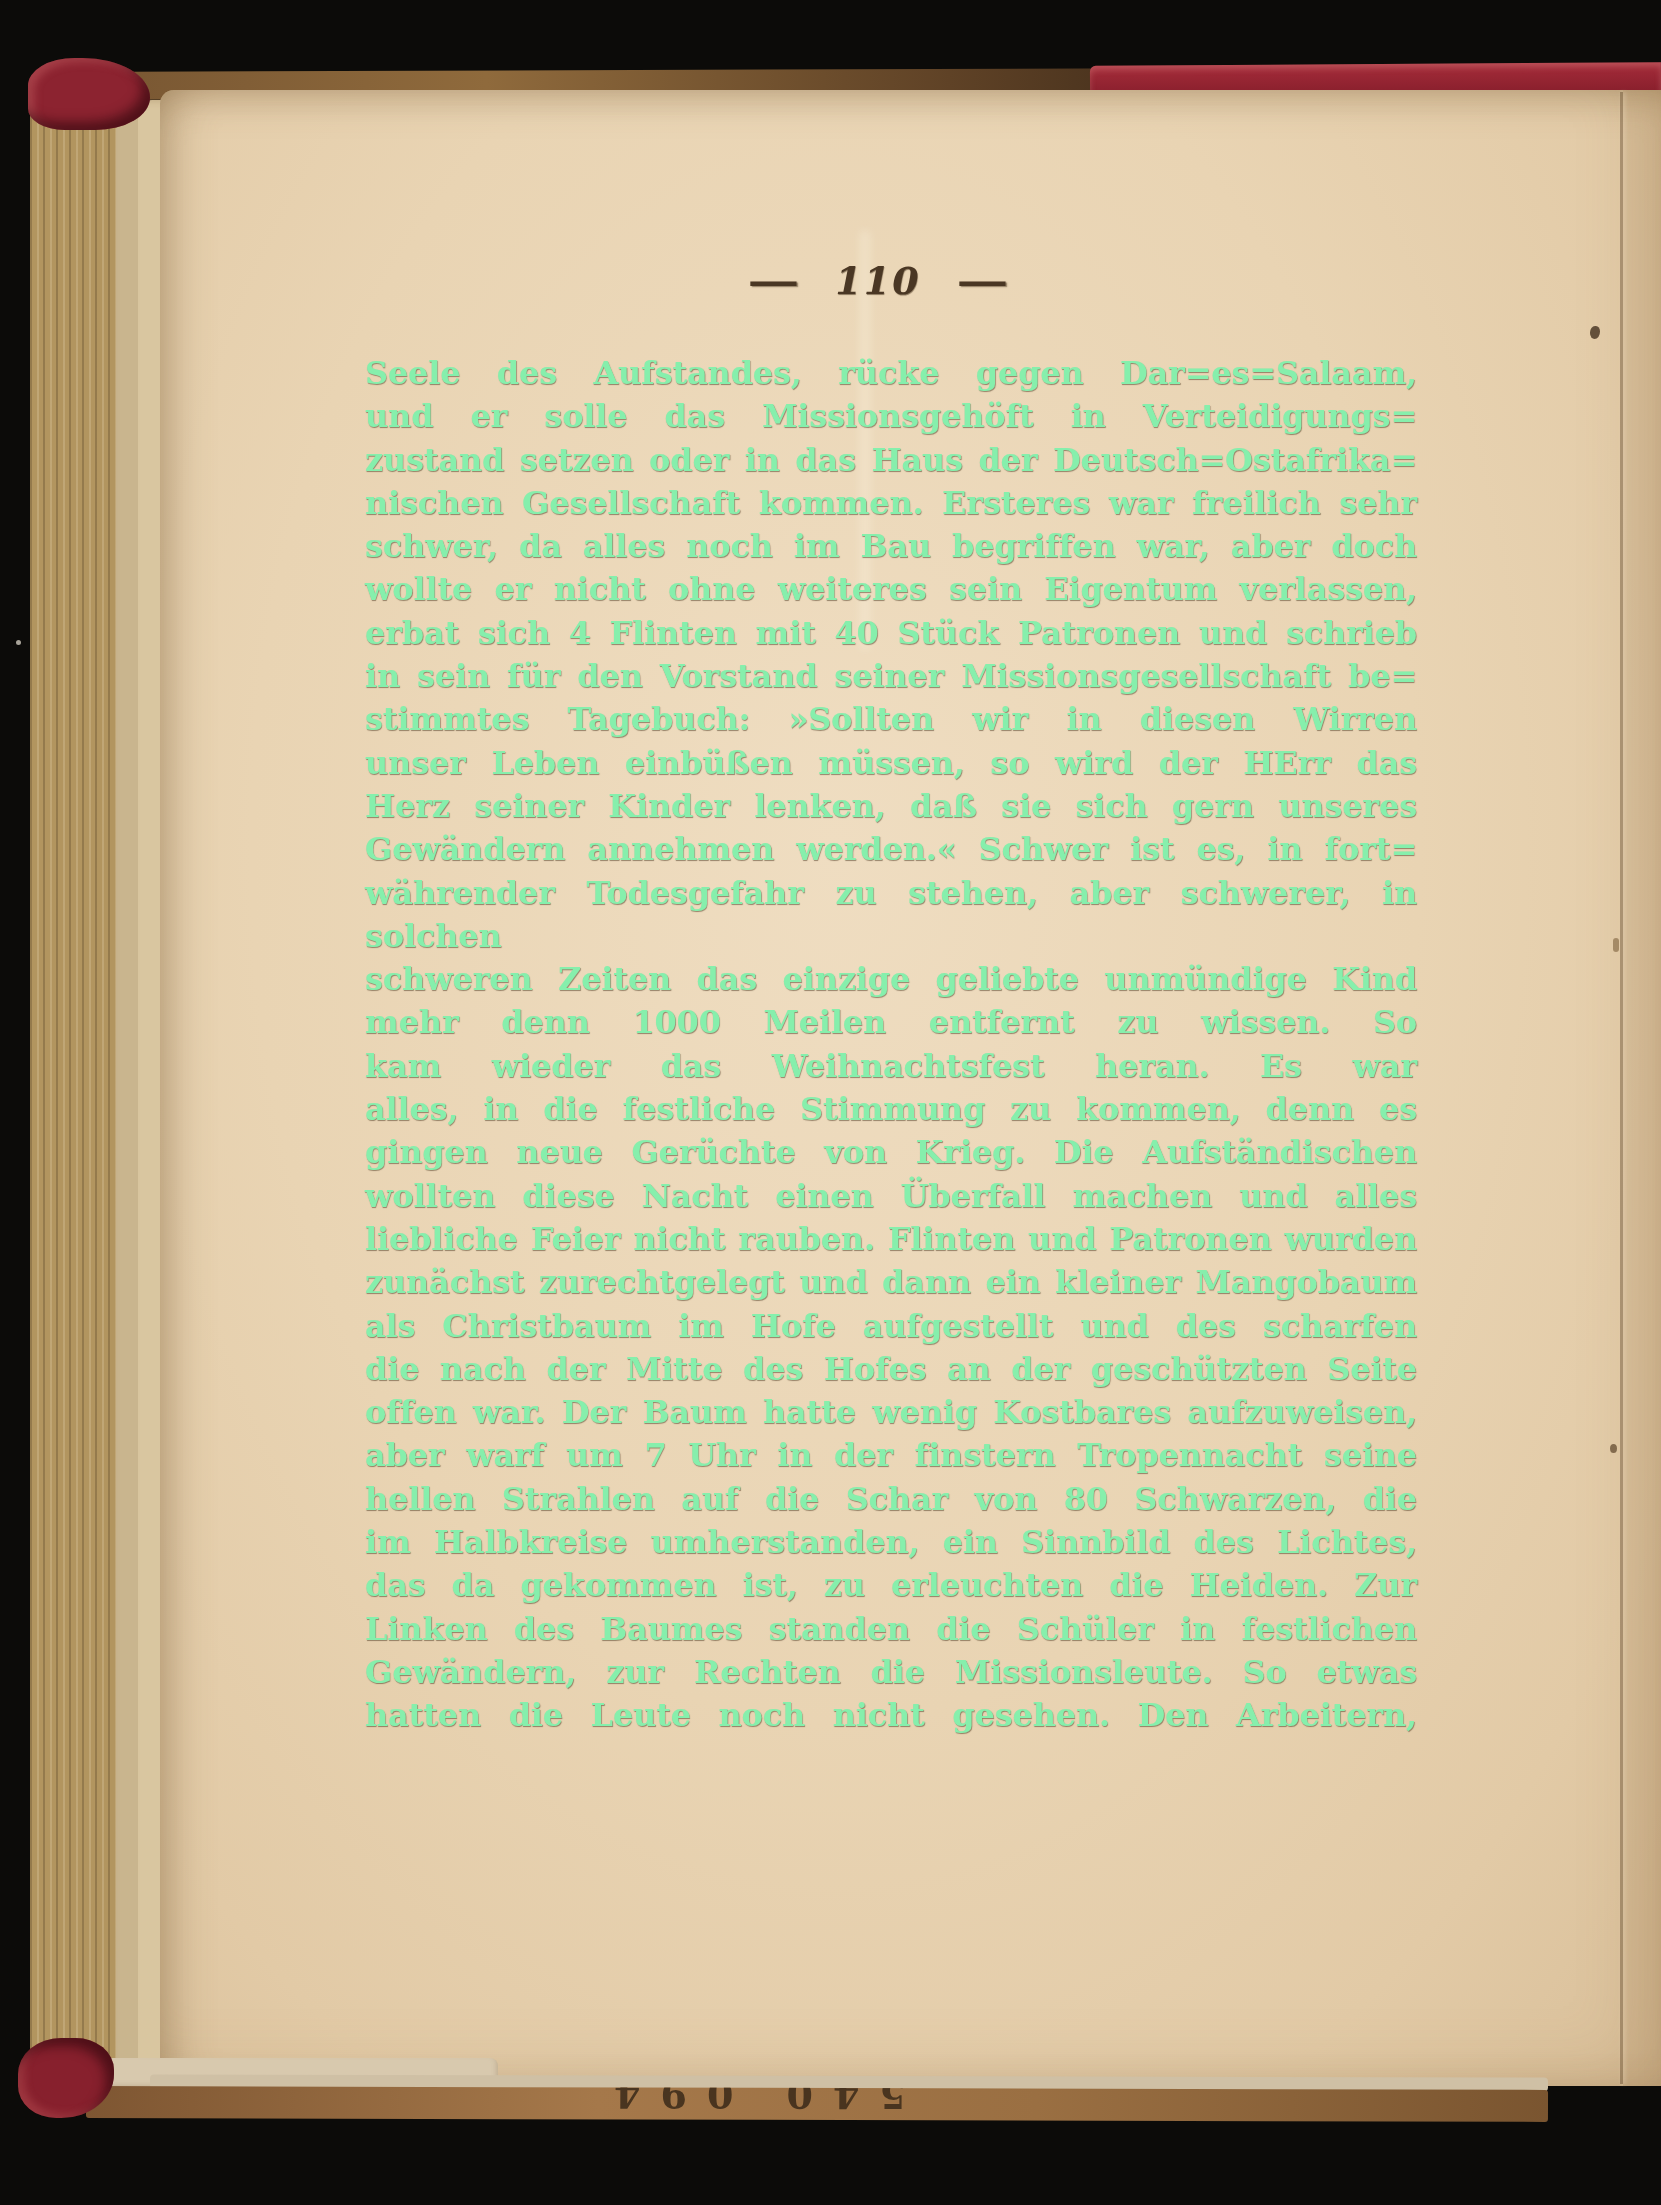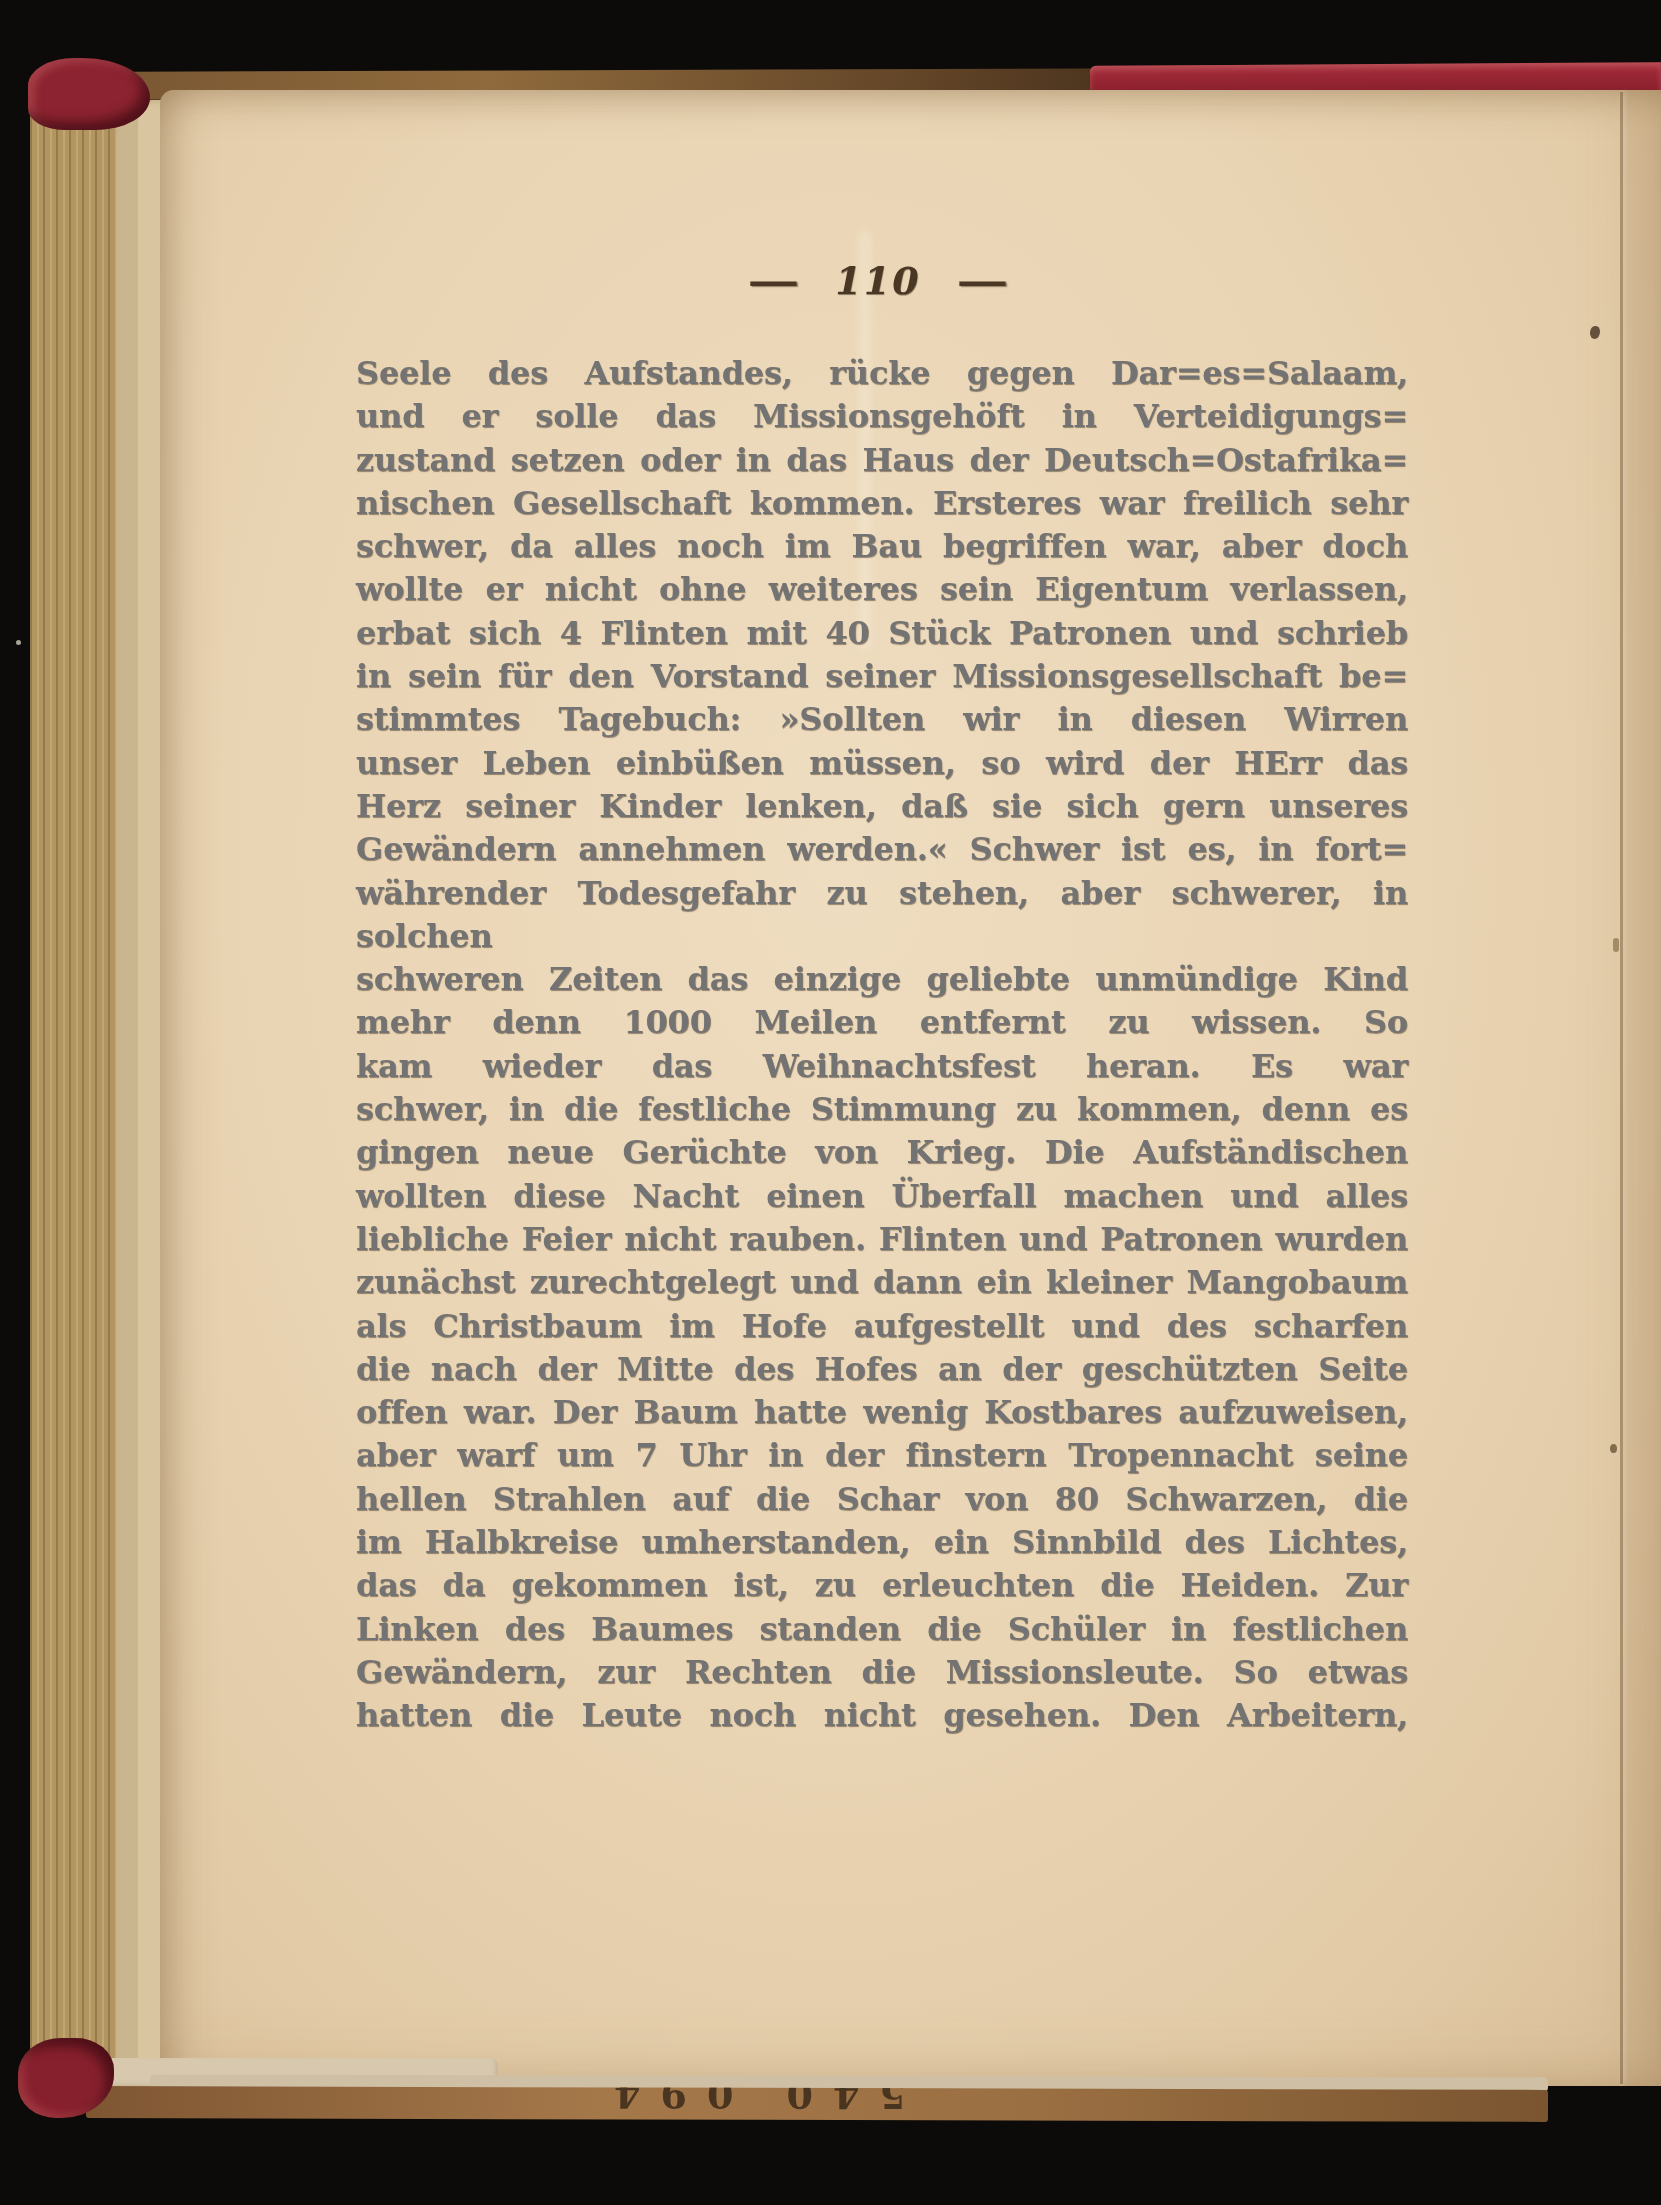--- a/index.html
+++ b/index.html
@@ -61,21 +61,21 @@
     transform:rotate(.15deg);border-radius:3px;}
   .stamp{position:absolute;left:508px;top:-16px;transform:rotate(180deg);
     font-weight:bold;font-size:38px;letter-spacing:20px;color:#3a2a19;opacity:.85;
     font-family:"DejaVu Serif","Liberation Serif",serif;}
   
   .page-header{position:absolute;left:365px;top:258px;width:1026px;display:flex;
     justify-content:center;align-items:center;gap:52px;color:#4a3724;
     font-size:38px;font-weight:bold;text-shadow:.5px .5px .8px rgba(66,46,24,.55);}
   .dash{display:inline-block;transform:scaleX(3.1);}
   .page-num{letter-spacing:2px;font-style:italic;}
-  .text-block{position:absolute;left:356px;top:352px;width:1052px;color:#737373;
+  .text-block{position:absolute;left:365px;top:352px;width:1052px;color:#86efac;
     font-size:32px;font-weight:bold;line-height:43.3px;letter-spacing:-.2px;
     text-shadow:.6px .6px .9px rgba(66,46,24,.5);}
   .text-line{text-align:justify;text-align-last:justify;text-justify:inter-word;white-space:nowrap0;}
 </style>
 </head>
 <body>
 
 <div class="scene">
 
   <div class="dust"></div>
@@ -115,21 +115,21 @@
       <div class="text-line">erbat sich 4 Flinten mit 40 Stück Patronen und schrieb</div>
       <div class="text-line">in sein für den Vorstand seiner Missionsgesellschaft be=</div>
       <div class="text-line">stimmtes Tagebuch:  »Sollten wir in diesen Wirren</div>
       <div class="text-line">unser Leben einbüßen müssen, so wird der HErr das</div>
       <div class="text-line">Herz seiner Kinder lenken, daß sie sich gern unseres</div>
       <div class="text-line">Gewändern annehmen werden.«  Schwer ist es, in fort=</div>
       <div class="text-line">währender Todesgefahr zu stehen, aber schwerer, in solchen</div>
       <div class="text-line">schweren Zeiten das einzige geliebte unmündige Kind</div>
       <div class="text-line">mehr denn 1000 Meilen entfernt zu wissen.  So</div>
       <div class="text-line">kam wieder das Weihnachtsfest heran.  Es war</div>
-      <div class="text-line">schwer, in die festliche Stimmung zu kommen, denn es</div>
+      <div class="text-line">alles, in die festliche Stimmung zu kommen, denn es</div>
       <div class="text-line">gingen neue Gerüchte von Krieg.  Die Aufständischen</div>
       <div class="text-line">wollten diese Nacht einen Überfall machen und alles</div>
       <div class="text-line">liebliche Feier nicht rauben.  Flinten und Patronen wurden</div>
       <div class="text-line">zunächst zurechtgelegt und dann ein kleiner Mangobaum</div>
       <div class="text-line">als Christbaum im Hofe aufgestellt und des scharfen</div>
       <div class="text-line">die nach der Mitte des Hofes an der geschützten Seite</div>
       <div class="text-line">offen war.  Der Baum hatte wenig Kostbares aufzuweisen,</div>
       <div class="text-line">aber warf um 7 Uhr in der finstern Tropennacht seine</div>
       <div class="text-line">hellen Strahlen auf die Schar von 80 Schwarzen, die</div>
       <div class="text-line">im Halbkreise umherstanden, ein Sinnbild des Lichtes,</div>

